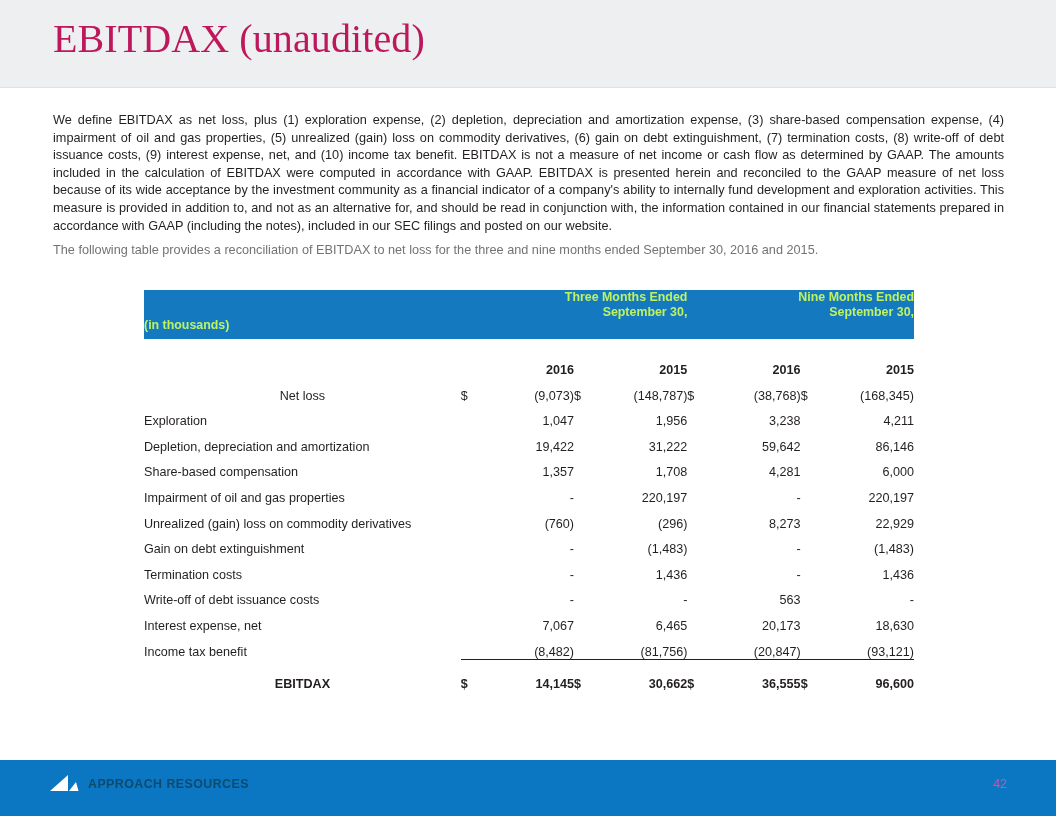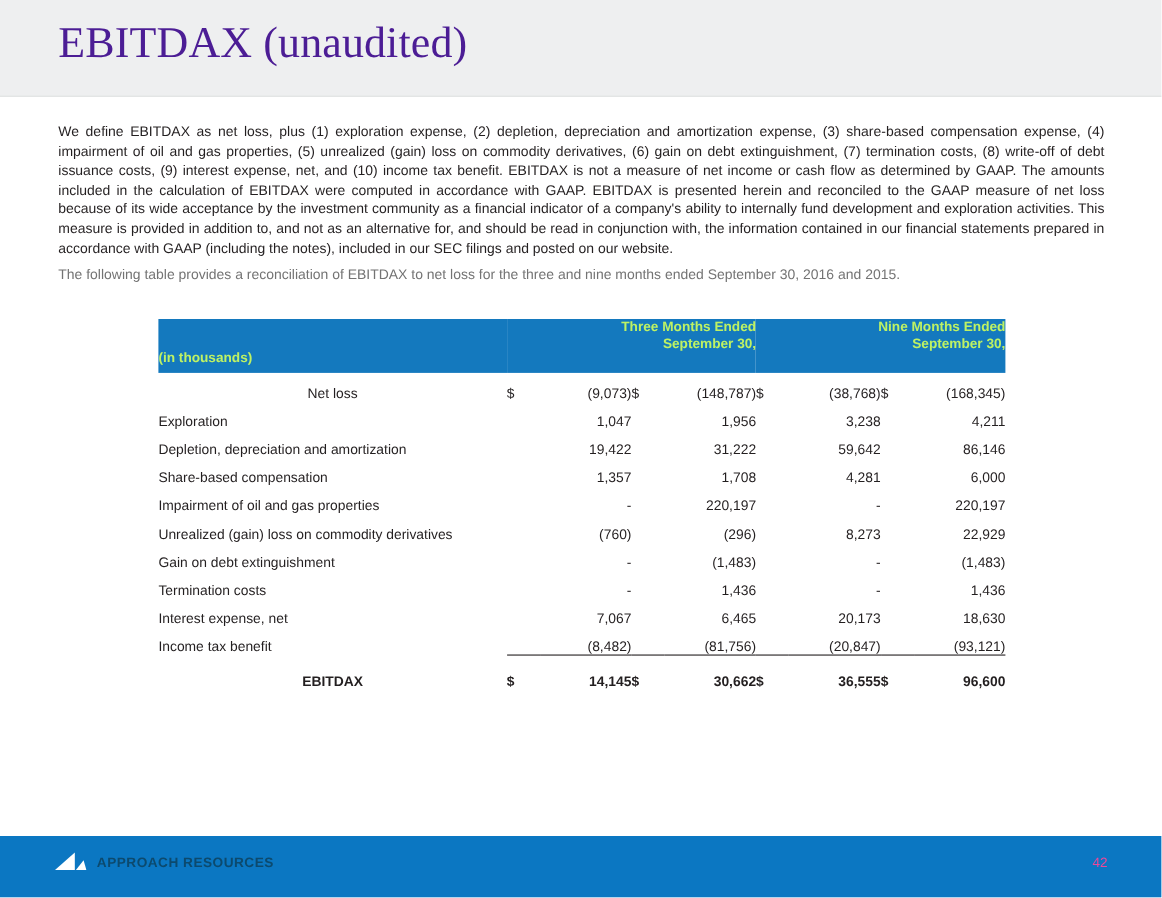--- a/index.html
+++ b/index.html
@@ -25,21 +25,21 @@
     background: #eeeff0;
     border-bottom: 1px solid #dfe1e2;
     box-sizing: border-box;
   }
   .slide-title {
     position: absolute;
     left: 53px;
     top: 15px;
     font-family: "Liberation Serif", serif;
     font-size: 40px;
-    color: #4c1d95;
+    color: #be185d;
     letter-spacing: 0.1px;
     white-space: nowrap;
   }
 
   
   .body-copy {
     position: absolute;
     left: 53px;
     top: 112px;
     width: 951px;
@@ -184,20 +184,31 @@
         <td class="hdr-left">(in thousands)</td>
         <td class="hdr-group" colspan="4">
           <span>Three Months Ended</span><br>
           <span>September 30,</span>
         </td>
         <td class="hdr-group" colspan="4">
           <span>Nine Months Ended</span><br>
           <span>September 30,</span>
         </td>
       </tr>
+      <tr class="hdr-years">
+        <td></td>
+        <td></td>
+        <td>2016</td>
+        <td></td>
+        <td>2015</td>
+        <td></td>
+        <td>2016</td>
+        <td></td>
+        <td>2015</td>
+      </tr>
 
     <tr class="drow">
           <td class="lbl bold">Net loss</td>
           <td class="dol">$</td>
           <td class="num bold">(9,073)</td>
           <td class="dol">$</td>
           <td class="num bold">(148,787)</td>
           <td class="dol">$</td>
           <td class="num bold">(38,768)</td>
           <td class="dol">$</td>
@@ -274,20 +285,31 @@
           <td class="dol"></td>
           <td class="num">-</td>
           <td class="dol"></td>
           <td class="num">1,436</td>
           <td class="dol"></td>
           <td class="num">-</td>
           <td class="dol"></td>
           <td class="num">1,436</td>
         </tr>
         <tr class="drow">
+          <td class="lbl-indent">Write-off of debt issuance costs</td>
+          <td class="dol"></td>
+          <td class="num">-</td>
+          <td class="dol"></td>
+          <td class="num">-</td>
+          <td class="dol"></td>
+          <td class="num">563</td>
+          <td class="dol"></td>
+          <td class="num">-</td>
+        </tr>
+        <tr class="drow">
           <td class="lbl-indent">Interest expense, net</td>
           <td class="dol"></td>
           <td class="num">7,067</td>
           <td class="dol"></td>
           <td class="num">6,465</td>
           <td class="dol"></td>
           <td class="num">20,173</td>
           <td class="dol"></td>
           <td class="num">18,630</td>
         </tr>

